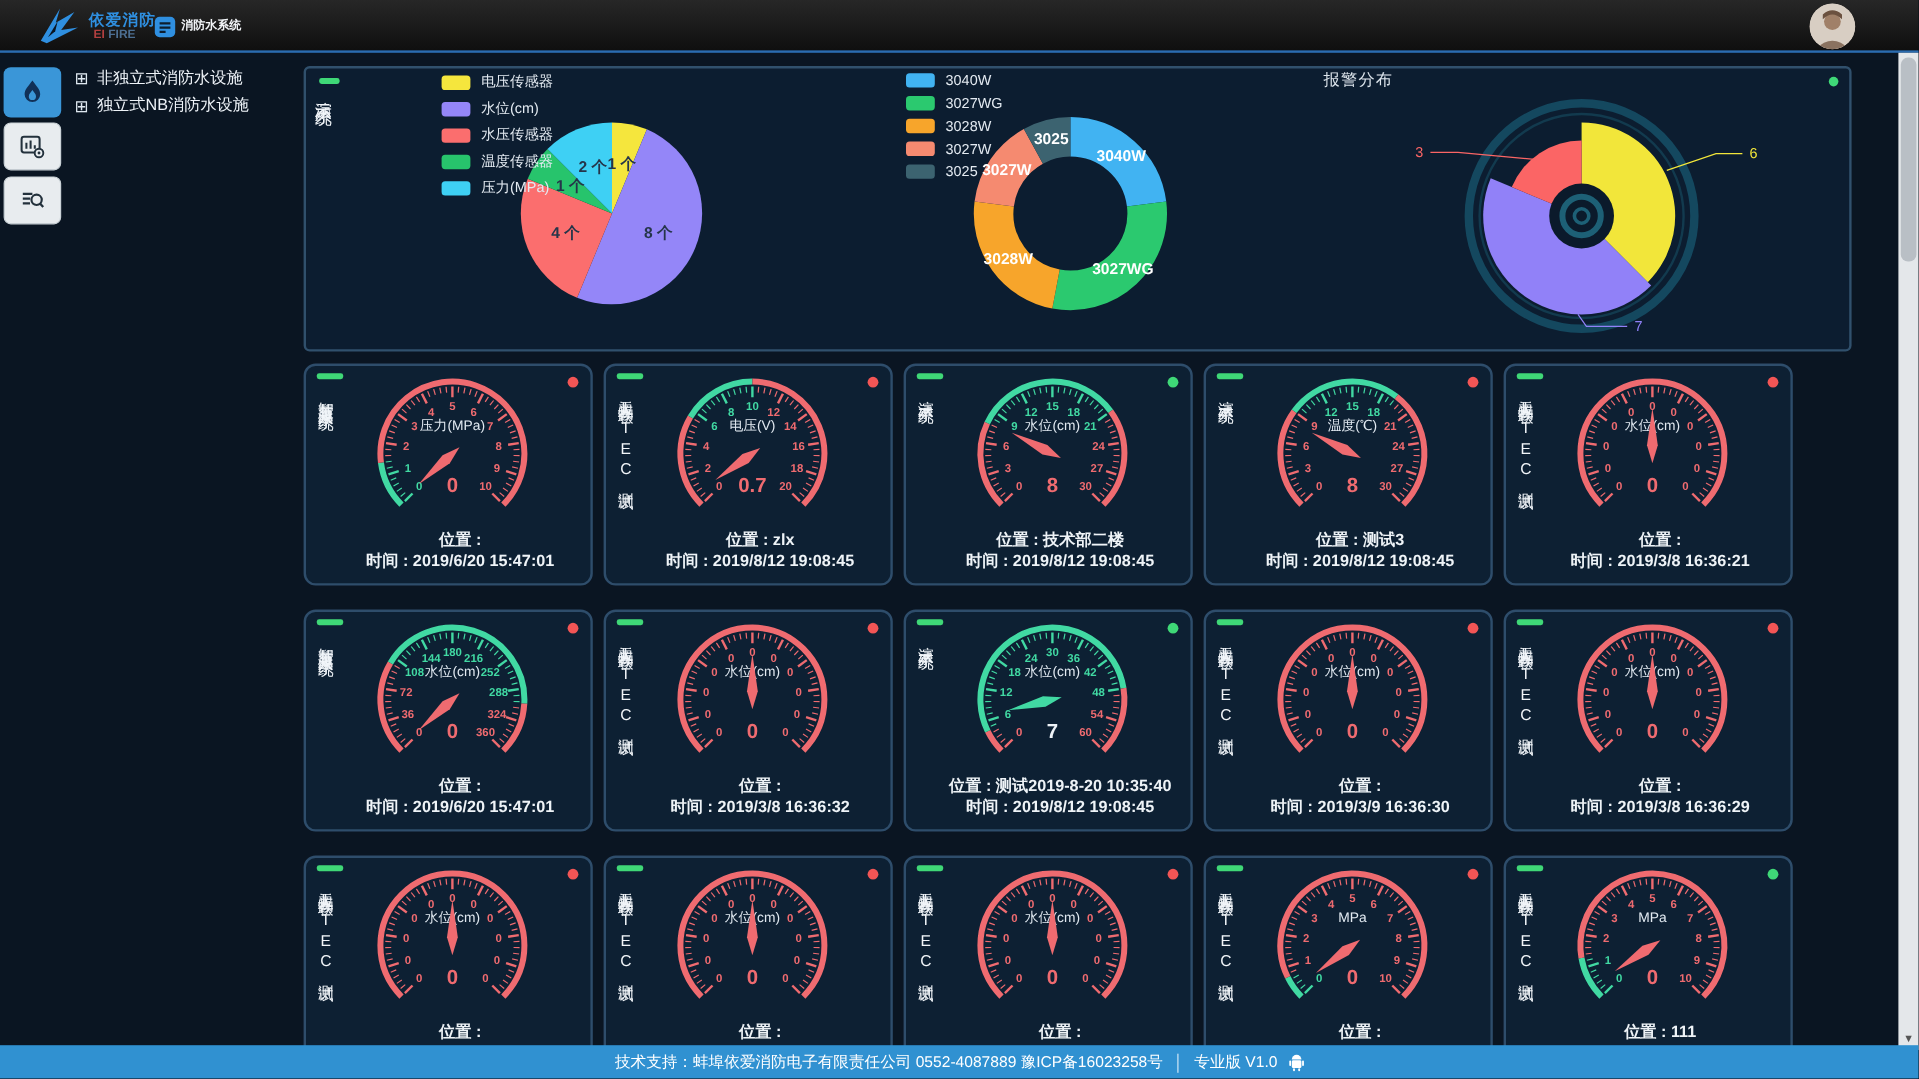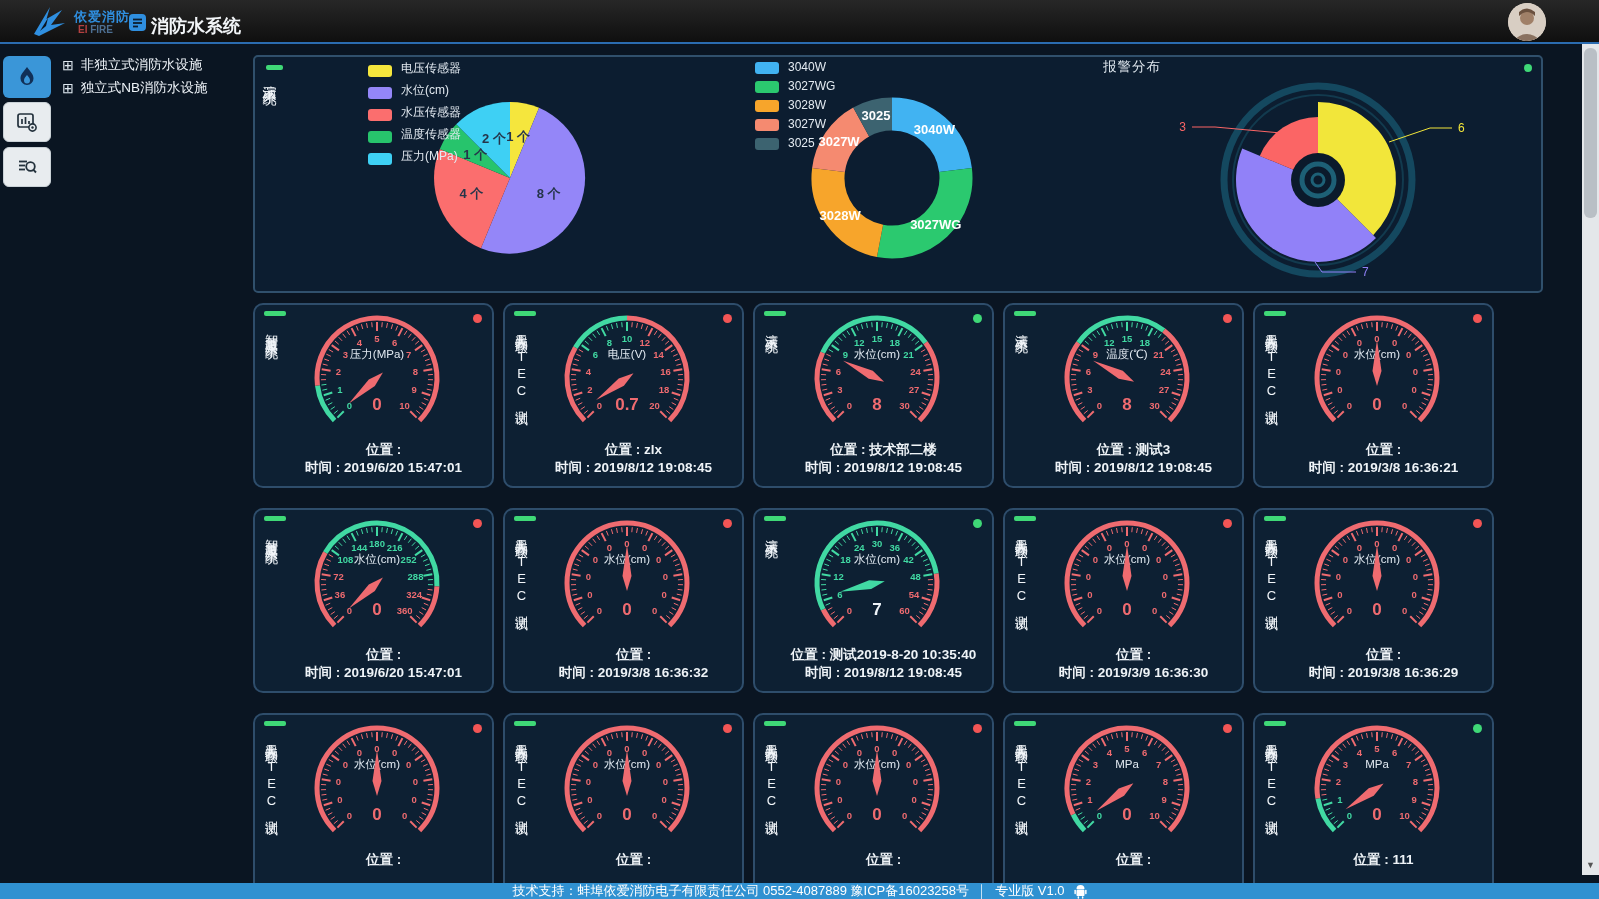--- a/index.html
+++ b/index.html
@@ -6,53 +6,53 @@
 html,body{overflow:hidden}
 body{font-family:"Liberation Sans",sans-serif;background:#000}
 #app{position:relative;width:1599px;height:899px;background:#0a1522;overflow:hidden}
 
 .header{position:absolute;left:0;top:0;width:1599px;height:44px;background:linear-gradient(#272727,#0f0f0f);border-bottom:2px solid #2b6cb0;z-index:40}
 .logo-mark{position:absolute;left:26px;top:4px}
 .logo-cn{position:absolute;left:74px;top:8px;font-size:13px;font-weight:700;color:#2f8fe0;letter-spacing:1px}
 .logo-en{position:absolute;left:78px;top:24px;font-size:10px;font-weight:700}
 .logo-en .ei{color:#b34040}.logo-en .fire{color:#4d6f92}
 .doc-icon{position:absolute;left:128px;top:13px}
-.module-label{position:absolute;left:151px;top:14px;font-size:18px;font-weight:700;color:#f2f5f8}
+.module-label{position:absolute;left:151px;top:14px;font-size:10px;font-weight:700;color:#f2f5f8}
 .platform-title{position:absolute;left:420px;top:7px;width:670px;text-align:center;font-size:27px;font-weight:700;color:#2c7ede;letter-spacing:7px;text-shadow:0 0 8px rgba(45,125,225,.55)}
 .avatar{position:absolute;left:1508px;top:3px;width:38px;height:38px;border-radius:50%;overflow:hidden;background:#d9cfc4}
 
 .side-btn{position:absolute;left:3px;width:48px;border-radius:6px;display:flex;align-items:center;justify-content:center;cursor:pointer}
 .side-btn.active{background:#3a96d8}
 .side-btn.idle{background:#e8ecef;border:1px solid #c9d1d6}
 
 .tree-item{position:absolute;left:62px;font-size:13.5px;color:#eef3f8;display:flex;align-items:center;gap:7px;cursor:pointer}
 .tree-item .tw{font-size:14px;color:#dfe8f0}
 
 .chart-panel{position:absolute;left:253px;top:55px;width:1290px;height:238px;background:#0c1d30;border:2px solid #30506c;border-radius:5px}
 .panel-dash{position:absolute;left:266px;top:65px;width:17px;height:5px;border-radius:2px;background:#3fd877;z-index:5}
 .panel-vlabel{position:absolute;left:261px;top:74px;writing-mode:vertical-rl;text-orientation:upright;font-size:14px;color:#f2f6fa;letter-spacing:2px;z-index:5}
 .panel-dot{position:absolute;left:1524px;top:64px;width:8px;height:8px;border-radius:50%;background:#3fd877;z-index:5}
 .rose-title{position:absolute;left:1103px;top:58px;font-size:13.5px;color:#dde5ec;letter-spacing:1px;z-index:5}
 .legend{position:absolute;z-index:5}
-.lg-row{display:flex;align-items:flex-end;gap:9px;margin-bottom:5px;cursor:pointer}
+.lg-row{display:flex;align-items:center;gap:9px;margin-bottom:5px;cursor:pointer}
 .lg-chip{display:inline-block;width:24px;height:12px;border-radius:3px}
 .lg-label{font-size:12px;color:#e3eaf1}
 #legend-rose .lg-row{margin-bottom:10px}
 #legend-rose .lg-label{color:#b9c4ce}
 .chart-svg{position:absolute;z-index:4}
 
 .card{position:absolute;width:241px;height:185px;background:#0d2033;border:2px solid #2e4d6b;border-radius:10px}
 .dash{position:absolute;left:9px;top:6px;width:22px;height:5px;border-radius:2px;background:#3fd877}
 .dot{position:absolute;right:10px;top:9px;width:9px;height:9px;border-radius:50%}
 .vlabel{position:absolute;left:8px;top:19px;writing-mode:vertical-rl;text-orientation:upright;font-size:13px;color:#f2f6fa;letter-spacing:2px;line-height:16px;max-height:155px}
 .gauge{position:absolute;left:26px;top:5px}
 .cline{position:absolute;left:24px;right:4px;text-align:center;font-size:13.5px;font-weight:700;color:#eef3f7;white-space:nowrap}
 .cline.loc{top:136px}.cline.tim{top:154px}
 
-.footer{position:absolute;left:0;bottom:0;width:1599px;height:16px;background:#3091d1;display:flex;align-items:center;justify-content:center;gap:9px;color:#fff;font-size:13px;z-index:60}
+.footer{position:absolute;left:0;bottom:0;width:1599px;height:28px;background:#3091d1;display:flex;align-items:center;justify-content:center;gap:9px;color:#fff;font-size:13px;z-index:60}
 .footer .divider{color:#cfe7f7;font-weight:700}
 
 .scrollbar{position:absolute;left:1582px;top:44px;width:17px;height:831px;background:#e4e7ea;z-index:45}
 .scroll-thumb{position:absolute;left:2px;top:4px;width:13px;height:170px;background:#b9bfc5;border-radius:6px}
 .scroll-arrow{position:absolute;left:0;bottom:2px;width:17px;height:16px;color:#555;font-size:9px;text-align:center;line-height:16px}
 </style>
 </head>
 <body>
 
 <div id="app">

